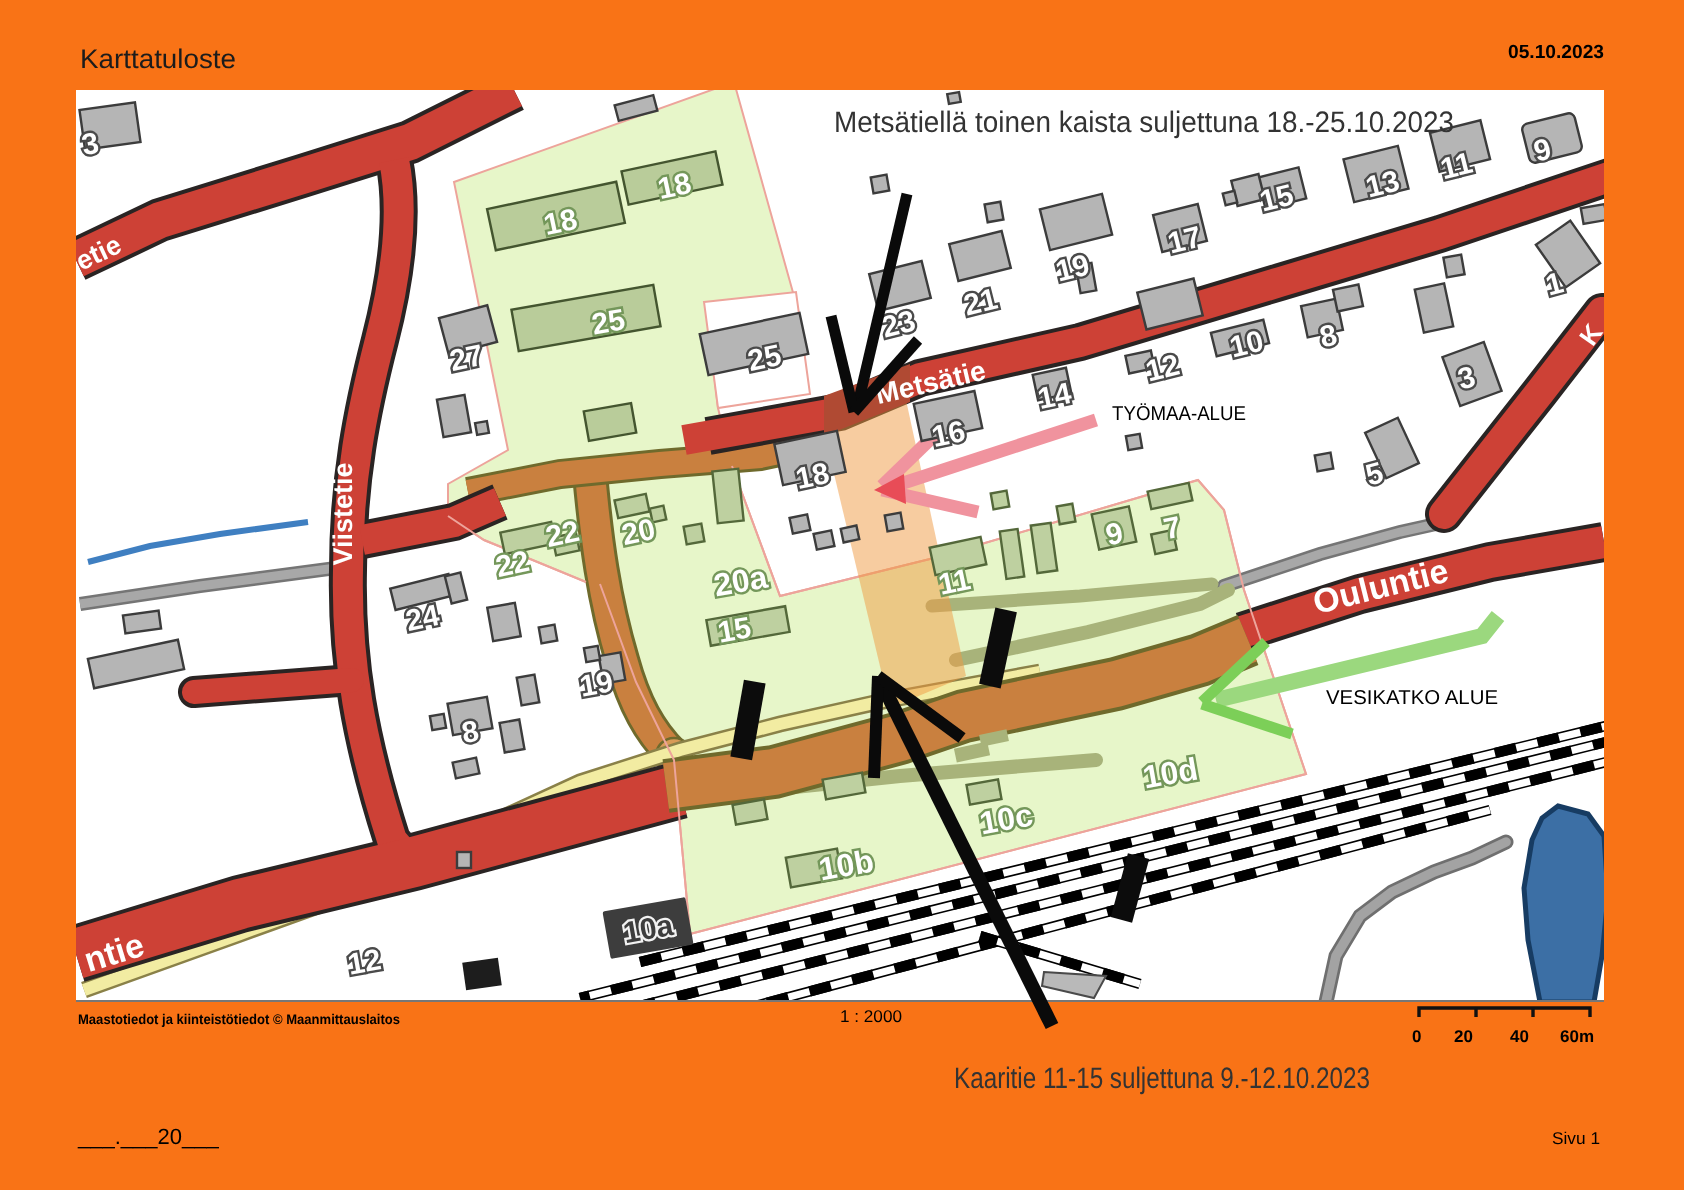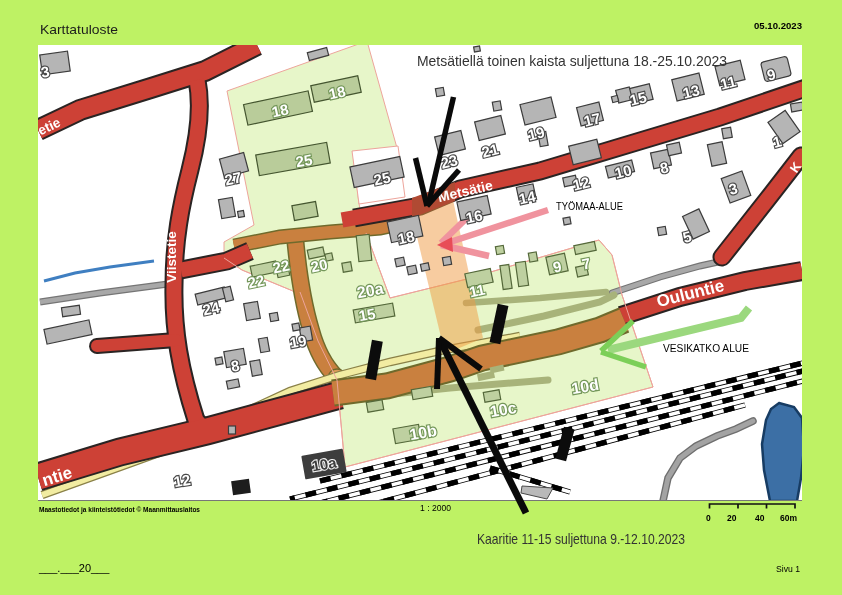--- a/index.html
+++ b/index.html
@@ -1,16 +1,16 @@
 <!DOCTYPE html>
 <html><head>
 <meta charset="utf-8">
 <style>
   html,body{margin:0;padding:0;background:#fff;}
-  #page{position:relative;width:842px;height:595px;background:#bef264;overflow:hidden;
+  #page{position:relative;width:842px;height:595px;background:#f97316;overflow:hidden;
         font-family:"Liberation Sans", sans-serif;}
   svg{position:absolute;left:0;top:0;}
   text{font-family:"Liberation Sans", sans-serif;}
 </style>
 </head>
 <body>
 <div id="page">
 <svg width="842" height="595" viewBox="0 0 842 595">
 <defs>
 <clipPath id="mapclip">

